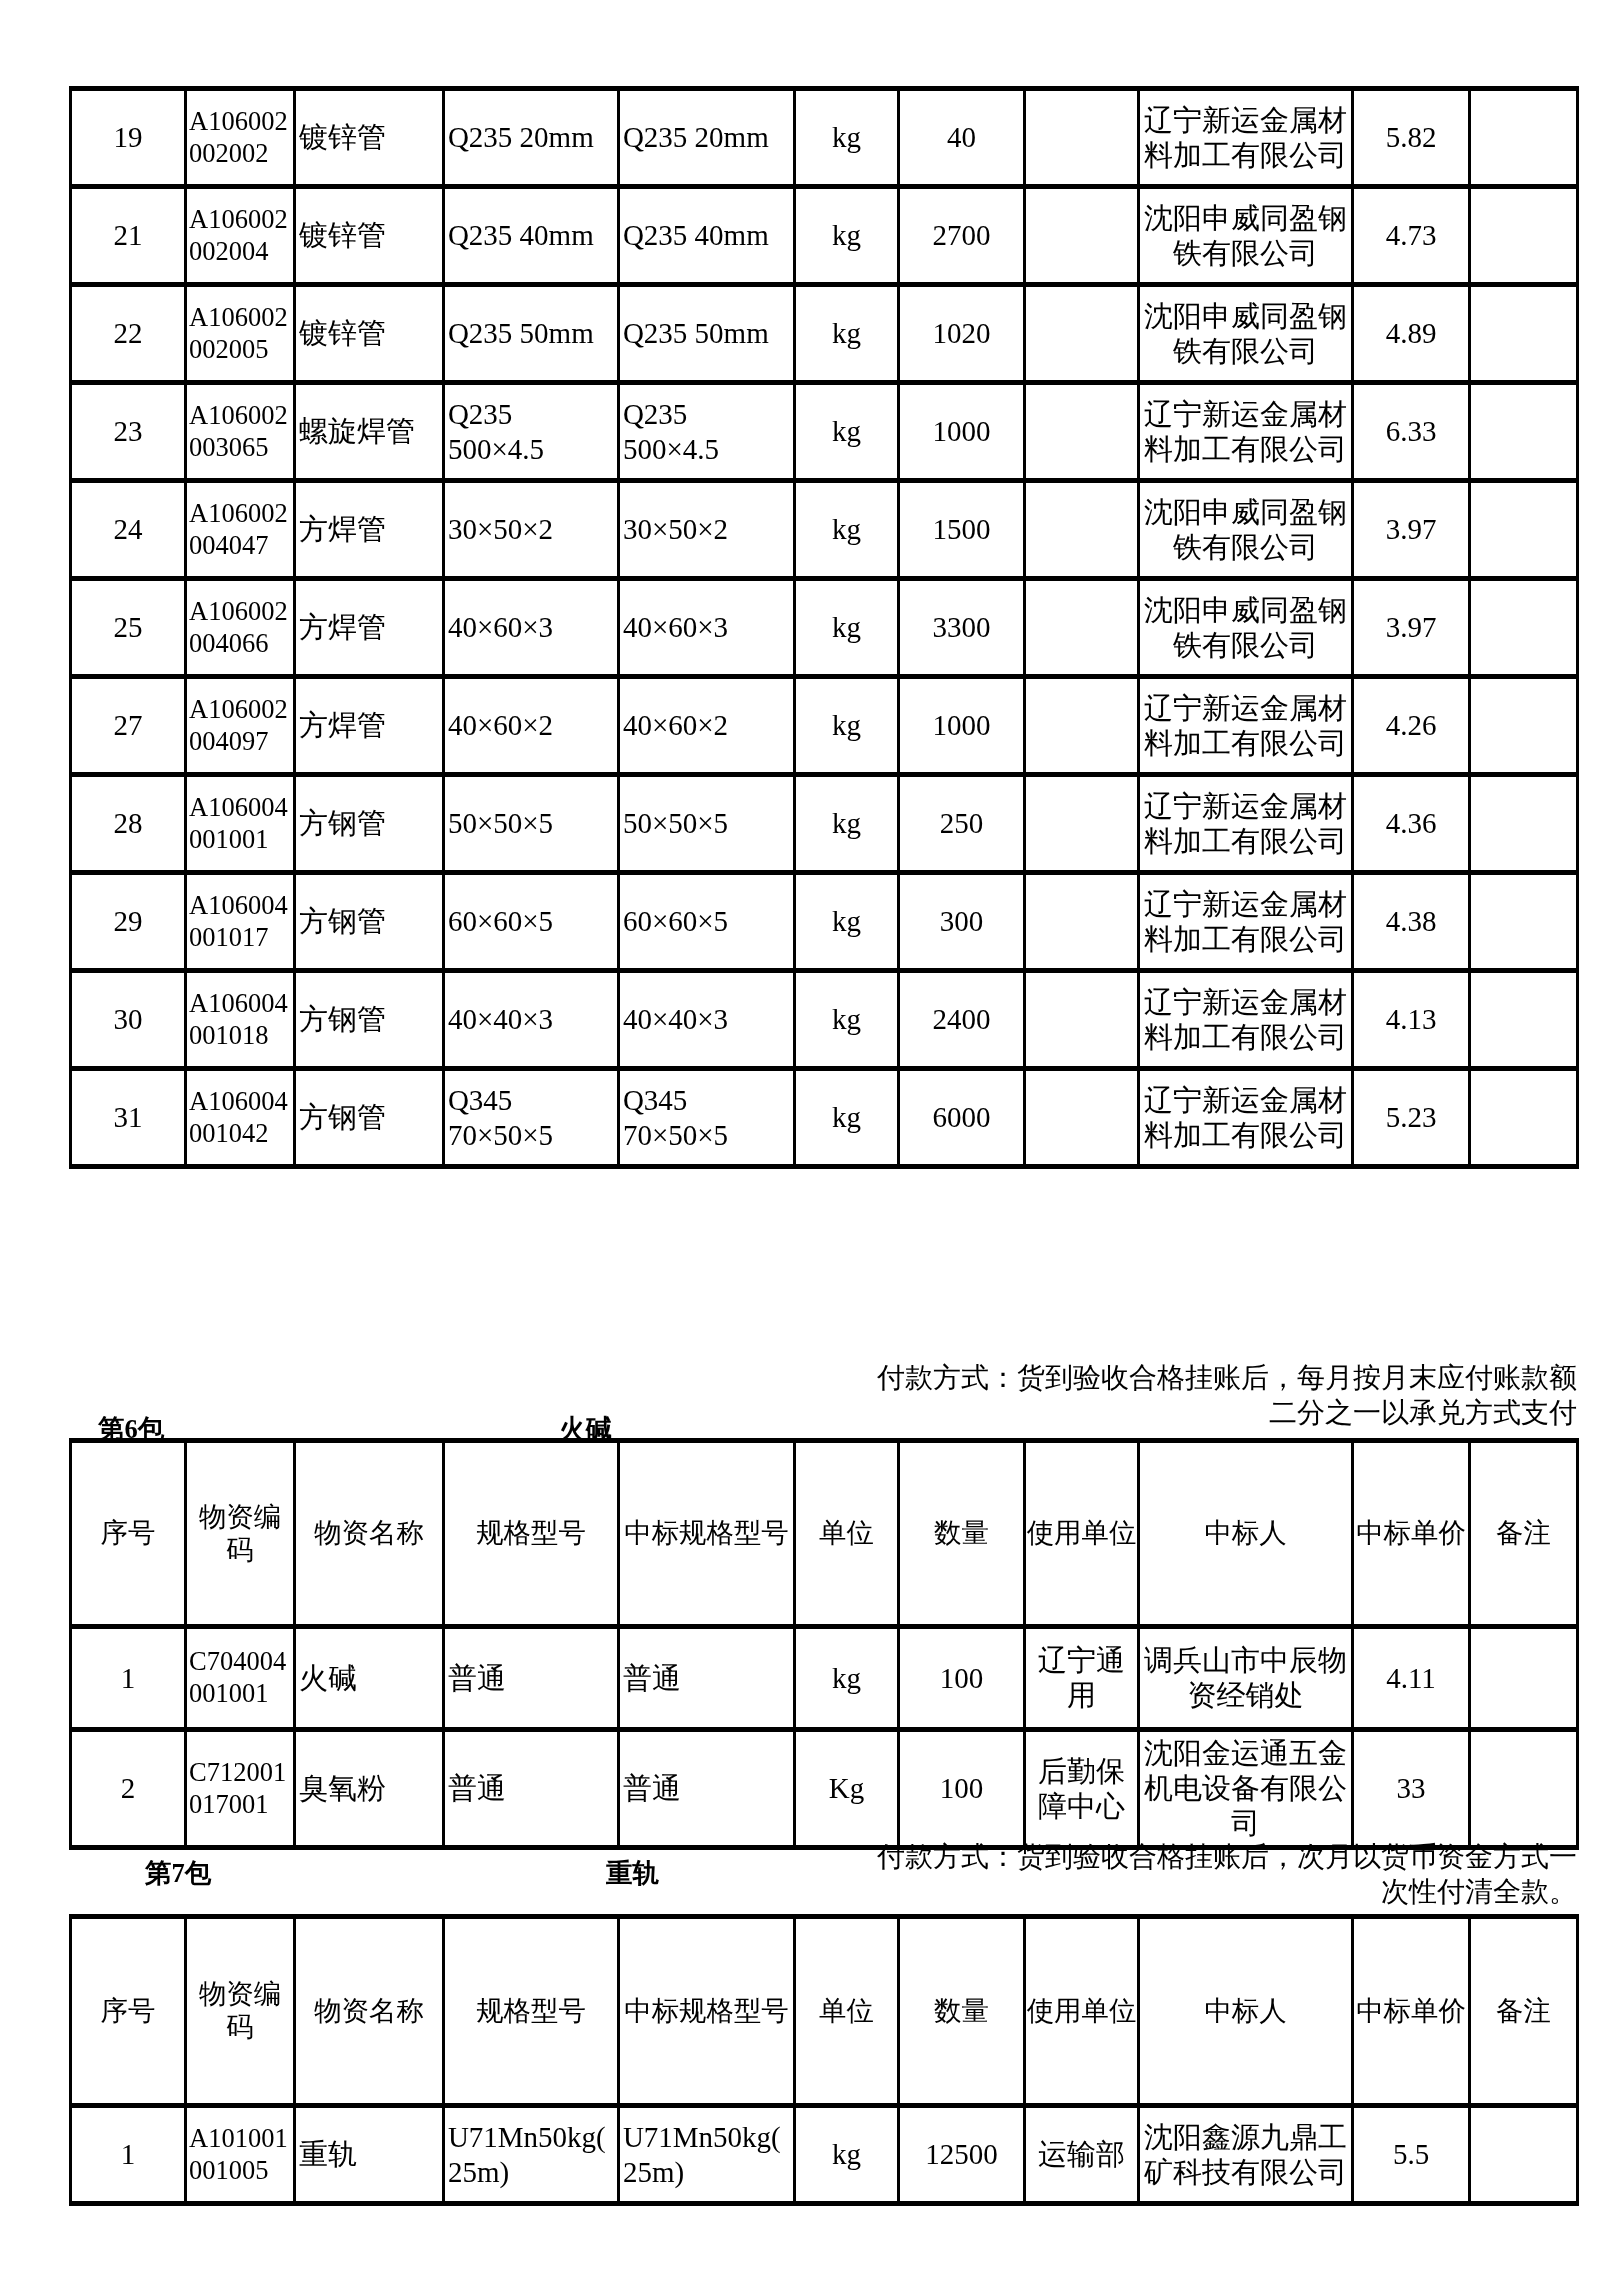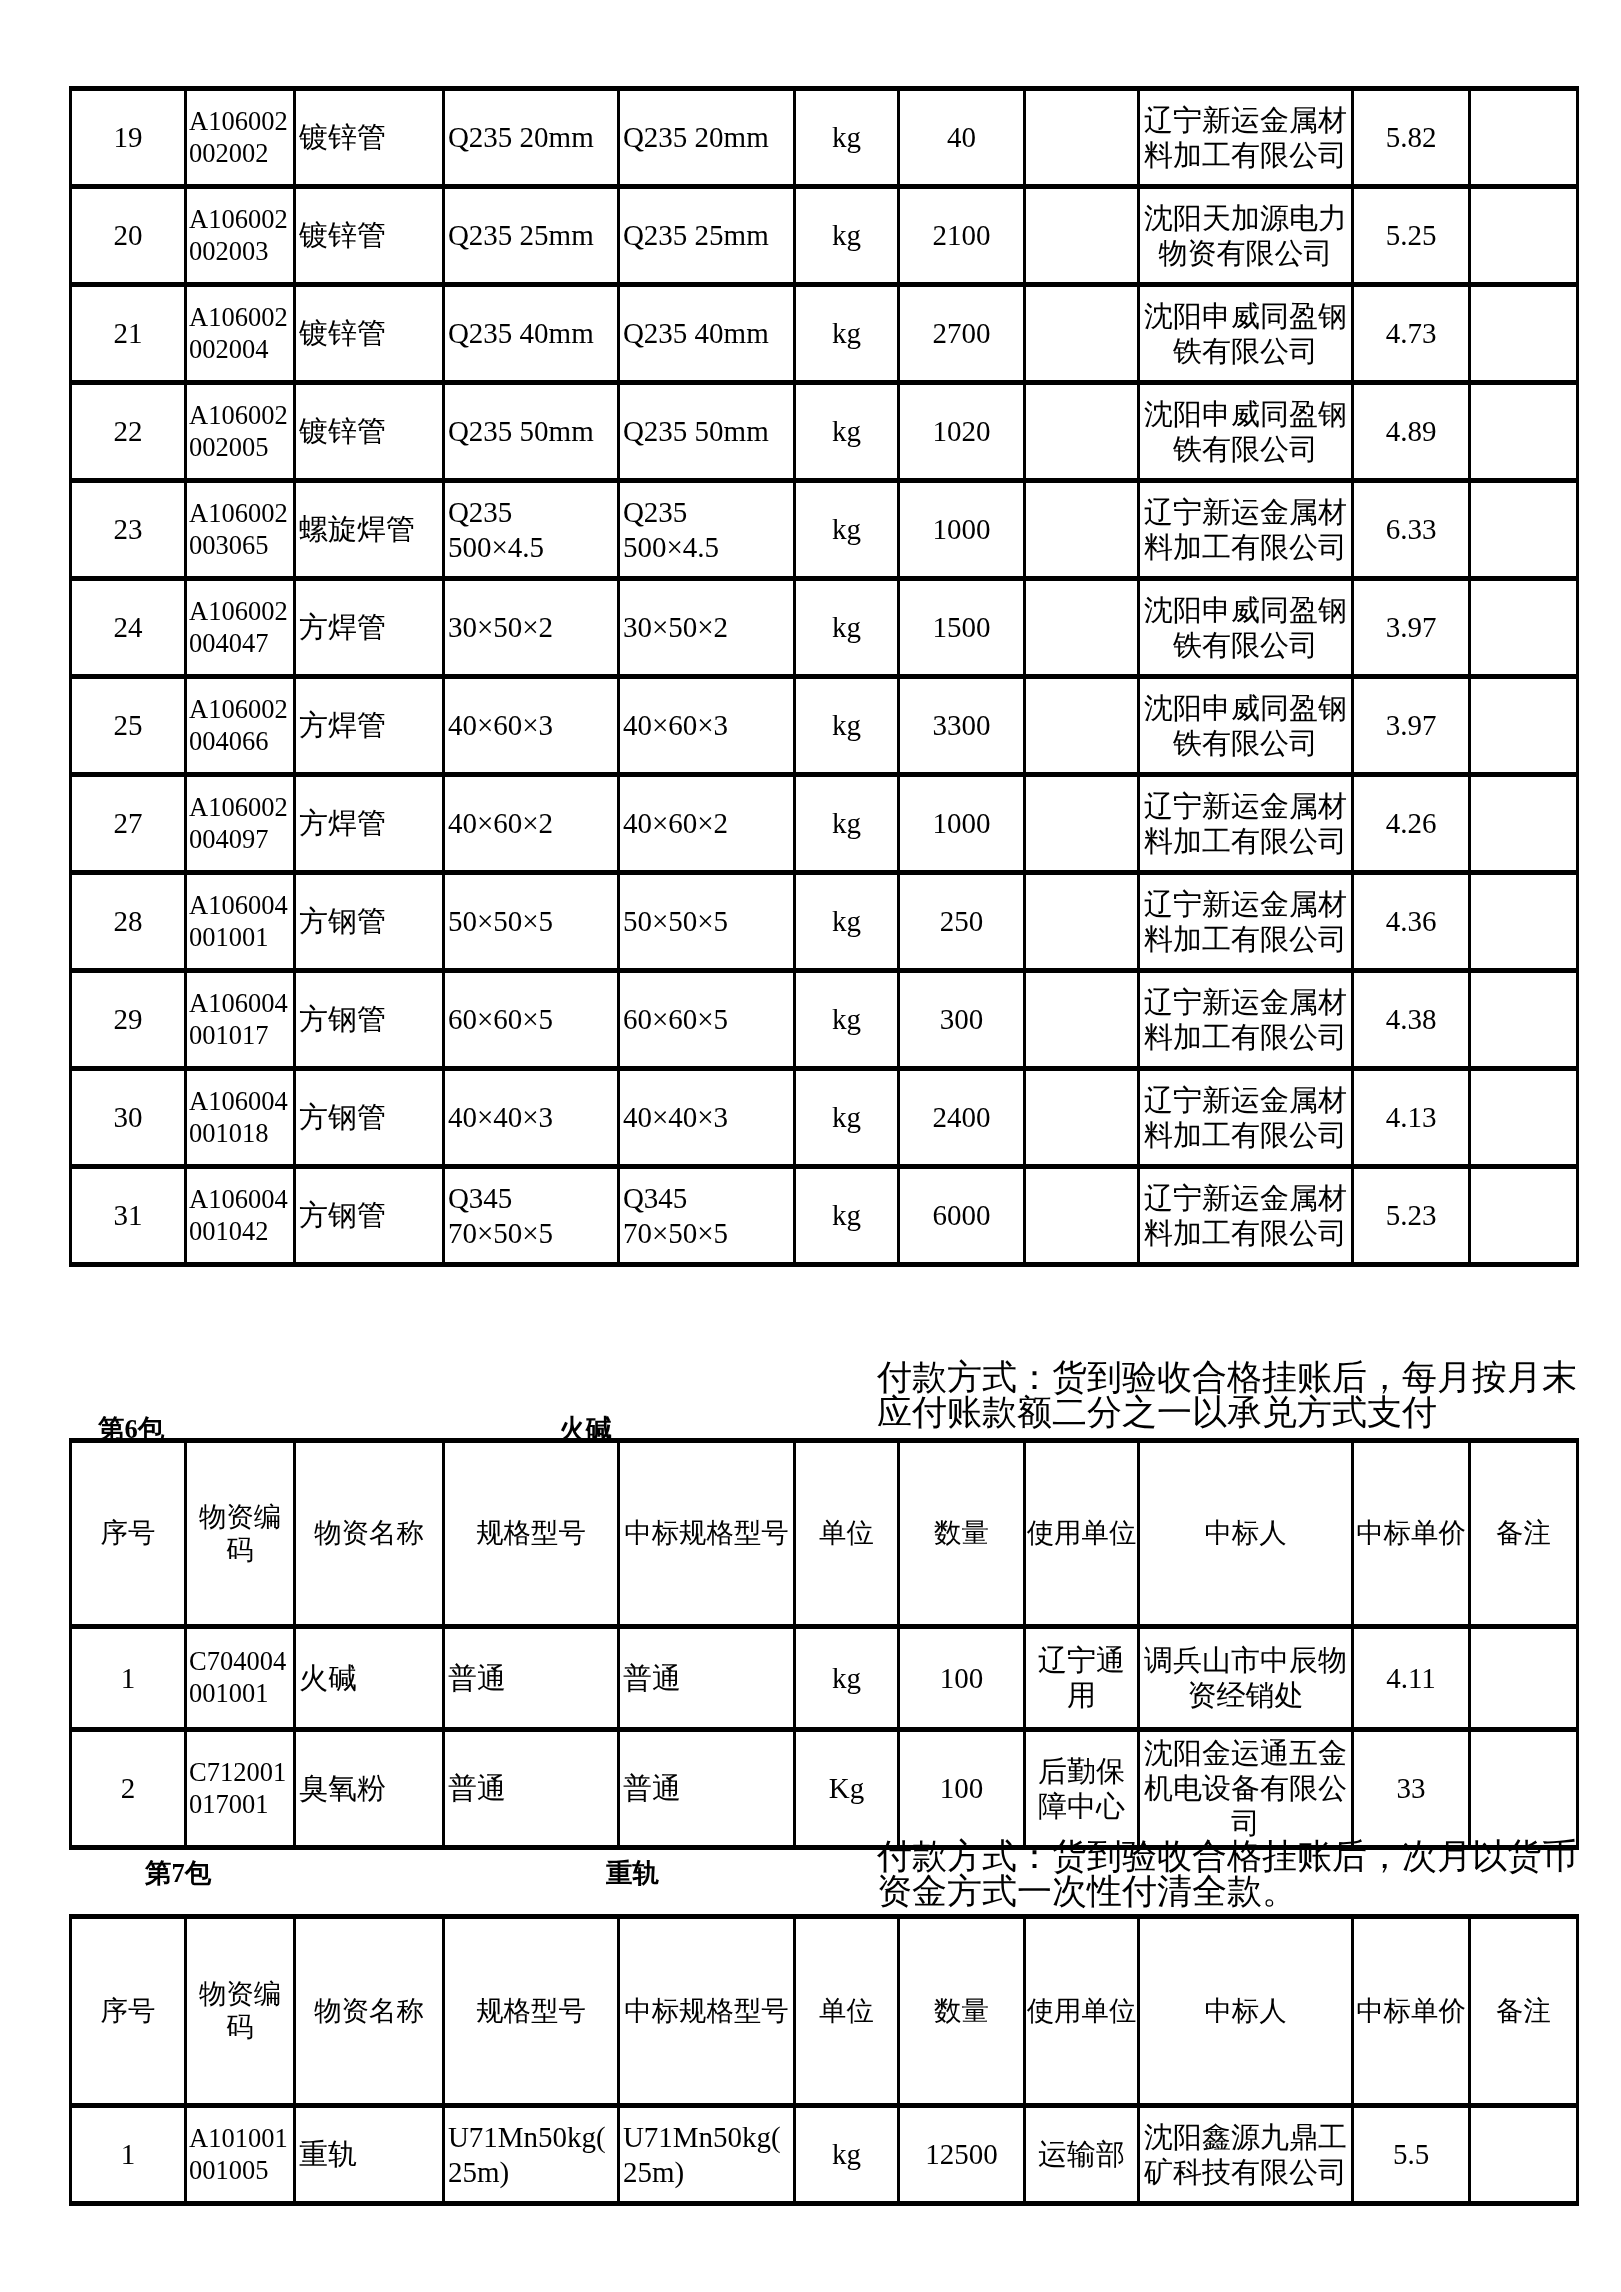--- a/index.html
+++ b/index.html
@@ -65,23 +65,23 @@
   }
   .pkg-label { left:98px; }
   .pkg-title { left:559px; }
   #sec6 .pkg-label, #sec6 .pkg-title { top:51px; }
   #sec7 .pkg-label, #sec7 .pkg-title { top:15.7px;margin-left:47px; }
   .pkg-note {
     position:absolute;
     top:0;
     left:877px;
     width:700px;
-    font-size:35px;
+    font-size:28px;
     line-height:35px;
-    text-align:left;
+    text-align:right;
   }
 </style>
 </head>
 <body>
 
 <div id="page">
 
   <table id="tableA" class="grid">
     <colgroup>
       <col style="width:115px">
@@ -101,33 +101,20 @@
           <td>19</td>
           <td>A106002002002</td>
           <td>镀锌管</td>
           <td>Q235 20mm</td>
           <td>Q235 20mm</td>
           <td>kg</td>
           <td>40</td>
           <td></td>
           <td>辽宁新运金属材料加工有限公司</td>
           <td>5.82</td>
-          <td></td>
-        </tr>
-        <tr class="data-row">
-          <td>20</td>
-          <td>A106002002003</td>
-          <td>镀锌管</td>
-          <td>Q235 25mm</td>
-          <td>Q235 25mm</td>
-          <td>kg</td>
-          <td>2100</td>
-          <td></td>
-          <td>沈阳天加源电力物资有限公司</td>
-          <td>5.25</td>
           <td></td>
         </tr>
         <tr class="data-row">
           <td>21</td>
           <td>A106002002004</td>
           <td>镀锌管</td>
           <td>Q235 40mm</td>
           <td>Q235 40mm</td>
           <td>kg</td>
           <td>2700</td>

